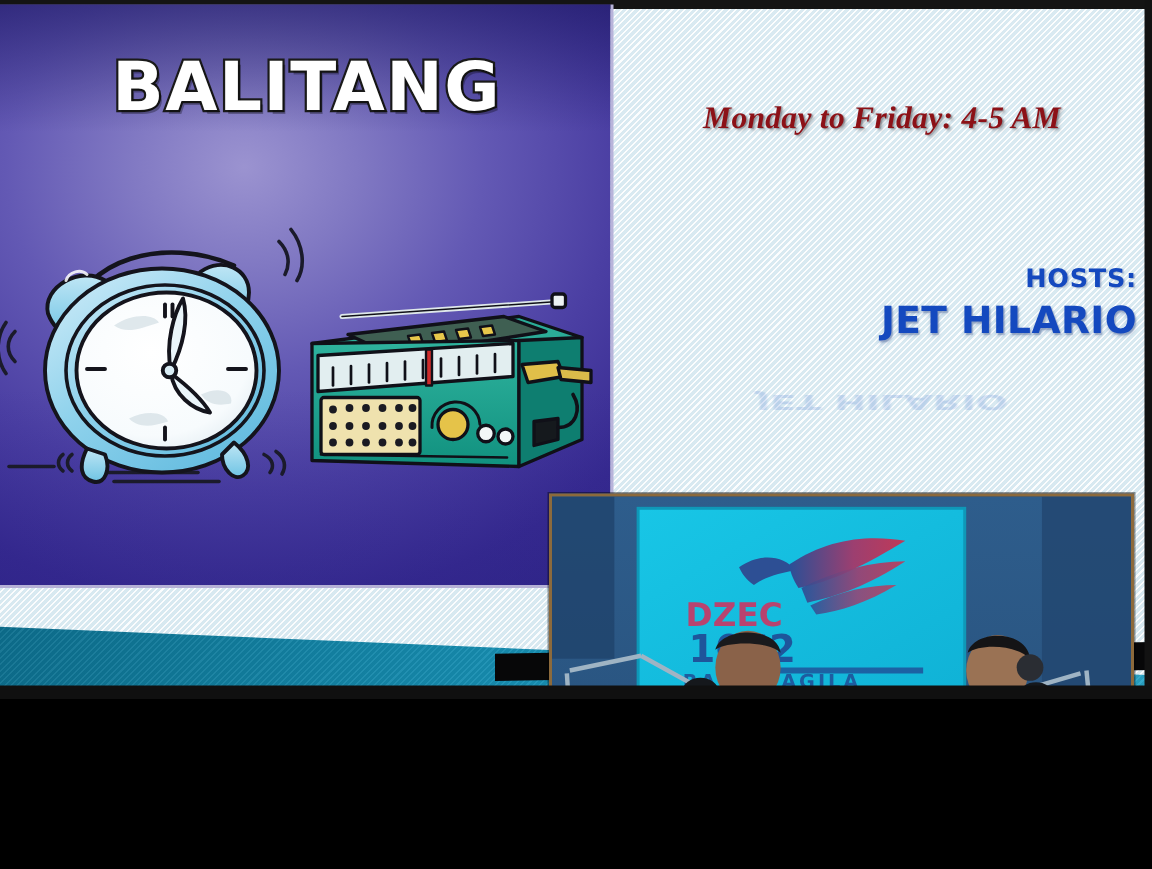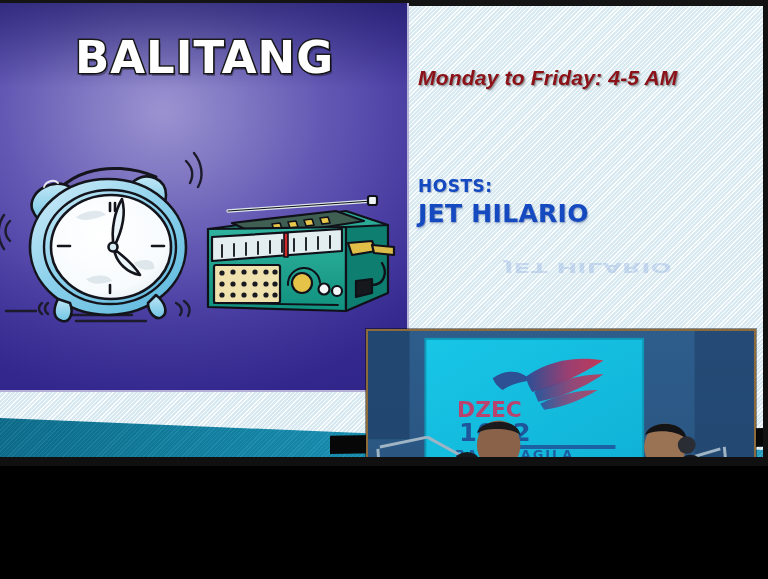--- a/index.html
+++ b/index.html
@@ -90,32 +90,33 @@
   .title-line.l2{font-size:49px;margin-top:4px;}
 
   
   .clock{position:absolute;left:14px;top:148px;width:190px;height:172px;}
   .radio{position:absolute;left:196px;top:186px;width:200px;height:128px;}
   .motion{position:absolute;left:0;top:0;width:409px;height:389px;pointer-events:none;}
 
   
   .schedule{
     position:absolute;left:418px;top:66px;width:340px;
-    font-family:Liberation Sans, sans-serif;
+    text-align:center;
+    font-family:Liberation Serif, serif;
     font-style:italic;
     font-weight:bold;
     font-size:21px;
     letter-spacing:0.2px;
     color:#8c1117;
     text-shadow:1px 1px 1px rgba(90,90,95,0.55), 2px 2px 2px rgba(120,120,125,0.35);
   }
 
   .hosts-block{
     position:absolute;left:418px;top:176px;width:340px;
-    text-align:left;
+    text-align:right;
     font-family:"DejaVu Sans",sans-serif;
     font-weight:bold;
     color:#1449bf;
   }
   .hosts-label{
     font-size:17px;letter-spacing:0.5px;
     text-shadow:1px 1px 1px rgba(110,130,170,0.55);
   }
   .host-name{
     font-size:25px;letter-spacing:0.3px;margin-top:3px;

